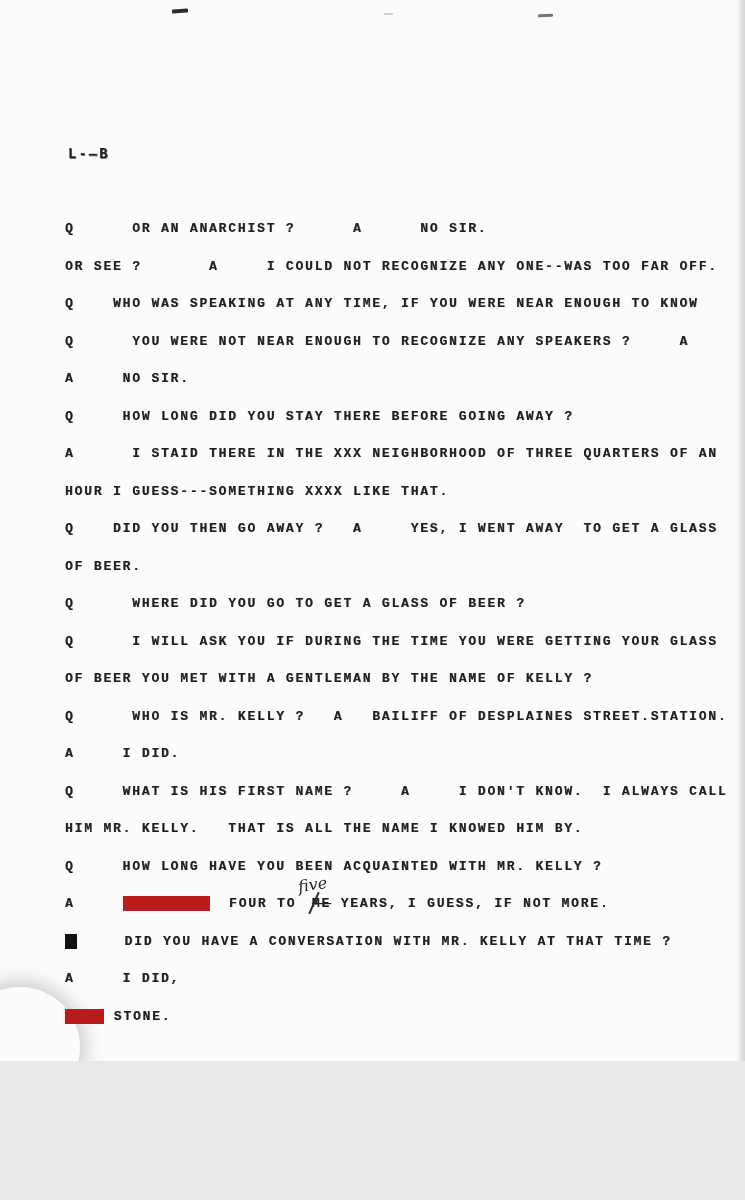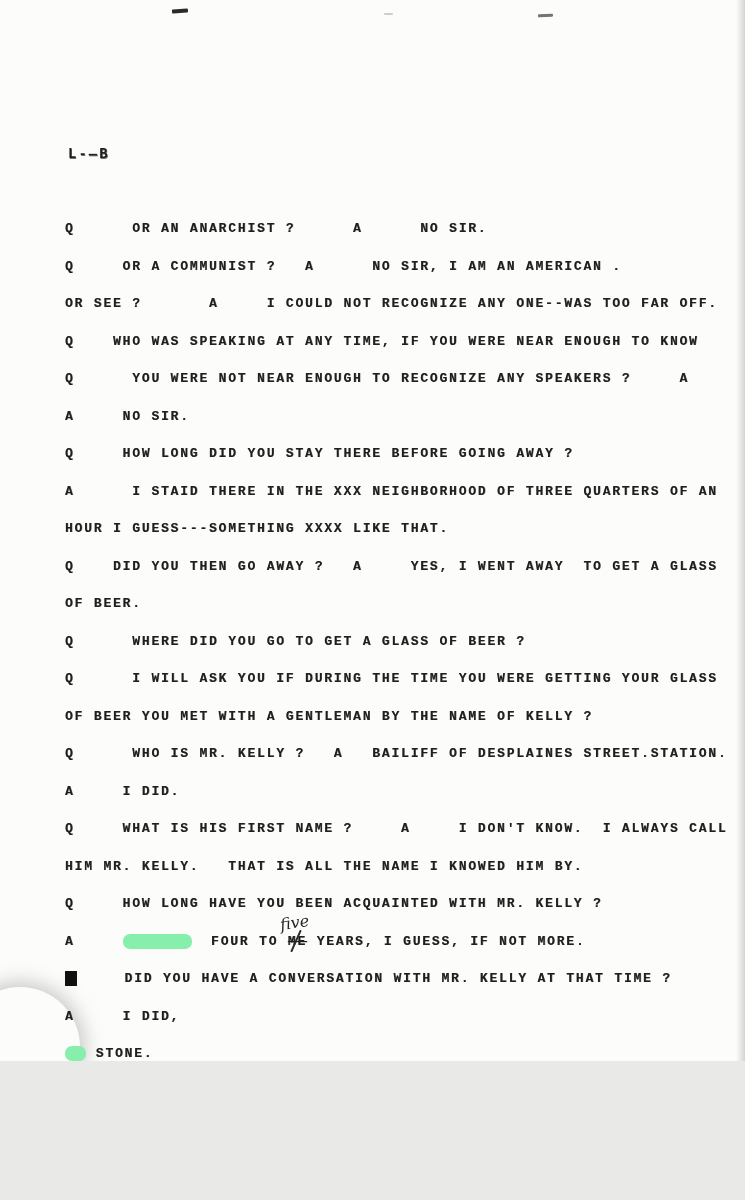--- a/index.html
+++ b/index.html
@@ -22,24 +22,24 @@
   .tm3{left:538px;top:14px;width:15px;height:3px;opacity:.65;transform:rotate(-3deg);}
   .header-label{
     position:absolute;left:68px;top:146px;font-size:14px;font-weight:700;
     letter-spacing:2px;text-shadow:.5px .5px .6px rgba(25,25,25,.6);
   }
   .text-block{position:absolute;left:65px;top:220px;width:660px;}
   .line{
     height:37.5px;line-height:17px;white-space:pre;font-size:13px;font-weight:700;
     letter-spacing:1.8px;text-shadow:.4px .4px .5px rgba(30,30,30,.55);
   }
-  .blackout{background:#86efac;color:transparent;text-shadow:none;padding:0 1px;border-radius:7px;}
+  .blackout{background:#b91c1c;color:transparent;text-shadow:none;padding:0 10px;}
   .q-blot{background:#111;color:transparent;text-shadow:none;padding:0 1px;}
   .struck-wrap{position:relative;display:inline-block;}
-  .struck{text-decoration:line-through;}
+  .struck{text-decoration:line-through;margin-left:6px;}
   .strike-slash{
     position:absolute;left:7px;top:-4px;width:2px;height:24px;background:#2a2a2a;
     transform:rotate(24deg);border-radius:1px;
   }
   .hand-insert{
     position:absolute;left:-8px;top:-19px;font-family:"DejaVu Serif",serif;
     font-style:italic;font-weight:400;font-size:16px;letter-spacing:0;
     transform:rotate(-9deg);text-shadow:none;color:#262626;white-space:nowrap;
   }
   .footer-marker{
@@ -63,21 +63,20 @@
   <div class="edge-right"></div>
   <div class="corner-bl"></div>
   <div class="top-mark tm1"></div>
   <div class="top-mark tm2"></div>
   <div class="top-mark tm3"></div>
 
   <div class="header-label">L-—B</div>
 
   <div class="text-block">
     <div class="line">Q      OR AN ANARCHIST ?      A      NO SIR.</div>
-    <div class="line">Q     OR A COMMUNIST ?   A      NO SIR, I AM AN AMERICAN .</div>
     <div class="line">OR SEE ?       A     I COULD NOT RECOGNIZE ANY ONE--WAS TOO FAR OFF.</div>
     <div class="line">Q    WHO WAS SPEAKING AT ANY TIME, IF YOU WERE NEAR ENOUGH TO KNOW</div>
     <div class="line">Q      YOU WERE NOT NEAR ENOUGH TO RECOGNIZE ANY SPEAKERS ?     A</div>
     <div class="line">A     NO SIR.</div>
     <div class="line">Q     HOW LONG DID YOU STAY THERE BEFORE GOING AWAY ?</div>
     <div class="line">A      I STAID THERE IN THE XXX NEIGHBORHOOD OF THREE QUARTERS OF AN</div>
     <div class="line">HOUR I GUESS---SOMETHING XXXX LIKE THAT.</div>
     <div class="line">Q    DID YOU THEN GO AWAY ?   A     YES, I WENT AWAY  TO GET A GLASS</div>
     <div class="line">OF BEER.</div>
     <div class="line">Q      WHERE DID YOU GO TO GET A GLASS OF BEER ?</div>

